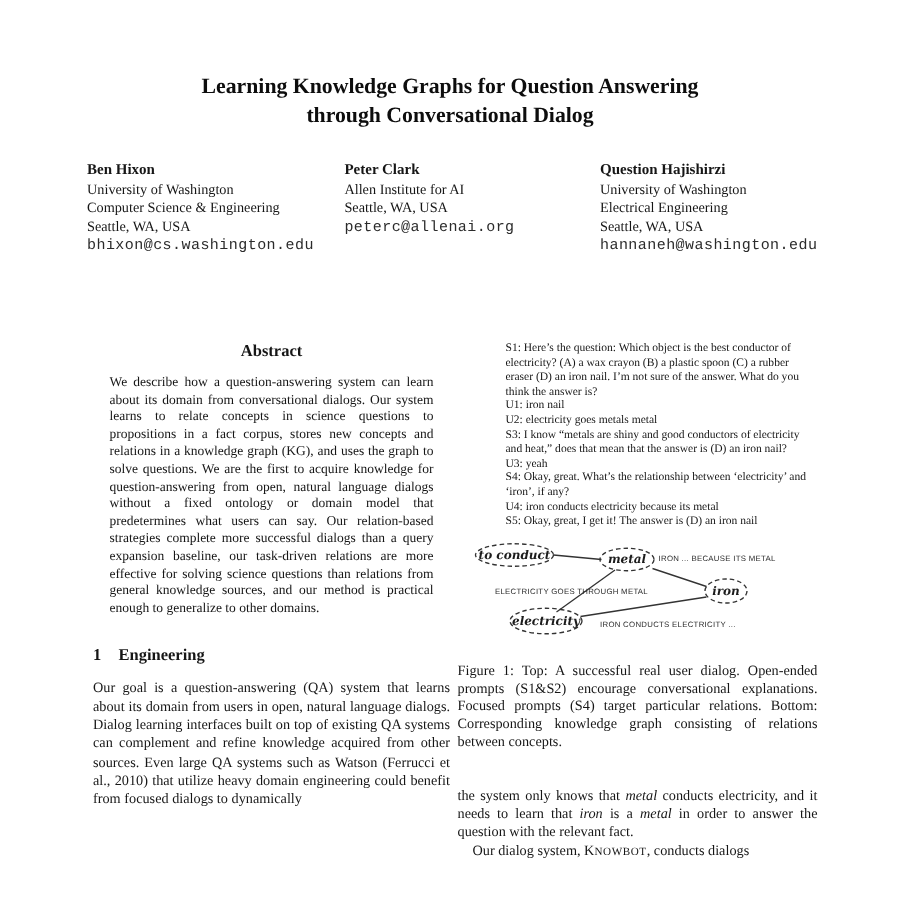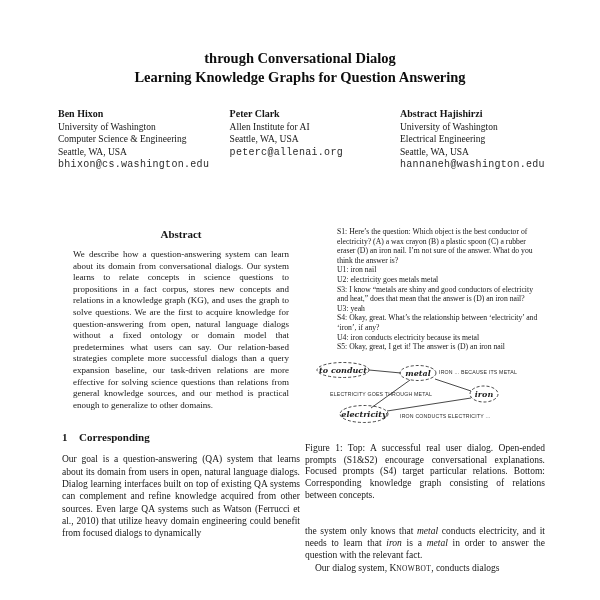--- a/index.html
+++ b/index.html
@@ -46,53 +46,53 @@
   .kg-edge-label { font-family:"Liberation Sans", sans-serif; font-size:5.2px; letter-spacing:0.2px; fill:#2a2a2a; }
   .kg-line { stroke:#333; stroke-width:0.9; }
   .kg-ellipse { fill:none; stroke:#333; stroke-width:0.9; stroke-dasharray:3 2; }
 </style>
 </head>
 <body>
 
 <div class="page">
 
   <div class="paper-title">
+    <div>Learning Knowledge Graphs for Question Answering</div>
     <div>through Conversational Dialog</div>
-    <div>Learning Knowledge Graphs for Question Answering</div>
   </div>
 
   <div class="authors">
     <div class="author">
       <div class="name">Ben Hixon</div>
       <div class="aff">University of Washington</div>
       <div class="aff">Computer Science &amp; Engineering</div>
       <div class="aff">Seattle, WA, USA</div>
       <div class="email">bhixon@cs.washington.edu</div>
     </div>
     <div class="author">
       <div class="name">Peter Clark</div>
       <div class="aff">Allen Institute for AI</div>
       <div class="aff">Seattle, WA, USA</div>
 
       <div class="email">peterc@allenai.org</div>
     </div>
     <div class="author">
-      <div class="name">Abstract Hajishirzi</div>
+      <div class="name">Question Hajishirzi</div>
       <div class="aff">University of Washington</div>
       <div class="aff">Electrical Engineering</div>
       <div class="aff">Seattle, WA, USA</div>
       <div class="email">hannaneh@washington.edu</div>
     </div>
   </div>
 
   <div class="col-left">
     <div class="abstract-heading">Abstract</div>
     <div class="abstract-body">We describe how a question-answering system can learn about its domain from conversational dialogs. Our system learns to relate concepts in science questions to propositions in a fact corpus, stores new concepts and relations in a knowledge graph (KG), and uses the graph to solve questions. We are the first to acquire knowledge for question-answering from open, natural language dialogs without a fixed ontology or domain model that predetermines what users can say. Our relation-based strategies complete more successful dialogs than a query expansion baseline, our task-driven relations are more effective for solving science questions than relations from general knowledge sources, and our method is practical enough to generalize to other domains.</div>
     <div class="section-heading">
-      <span class="num">1</span><span>Corresponding</span>
+      <span class="num">1</span><span>Engineering</span>
     </div>
     <div class="intro-body">Our goal is a question-answering (QA) system that learns about its domain from users in open, natural language dialogs. Dialog learning interfaces built on top of existing QA systems can complement and refine knowledge acquired from other sources. Even large QA systems such as Watson (Ferrucci et al., 2010) that utilize heavy domain engineering could benefit from focused dialogs to dynamically</div>
   </div>
 
   <div class="col-right">
     <div class="dialog">
       <p class="turn">S1: Here’s the question: Which object is the best conductor of electricity? (A) a wax crayon (B) a plastic spoon (C) a rubber eraser (D) an iron nail. I’m not sure of the answer. What do you think the answer is?</p>
       <p class="turn">U1: iron nail</p>
       <p class="turn">U2: electricity goes metals metal</p>
       <p class="turn">S3:  I know “metals are shiny and good conductors of electricity and heat,” does that mean that the answer is (D) an iron nail?</p>

